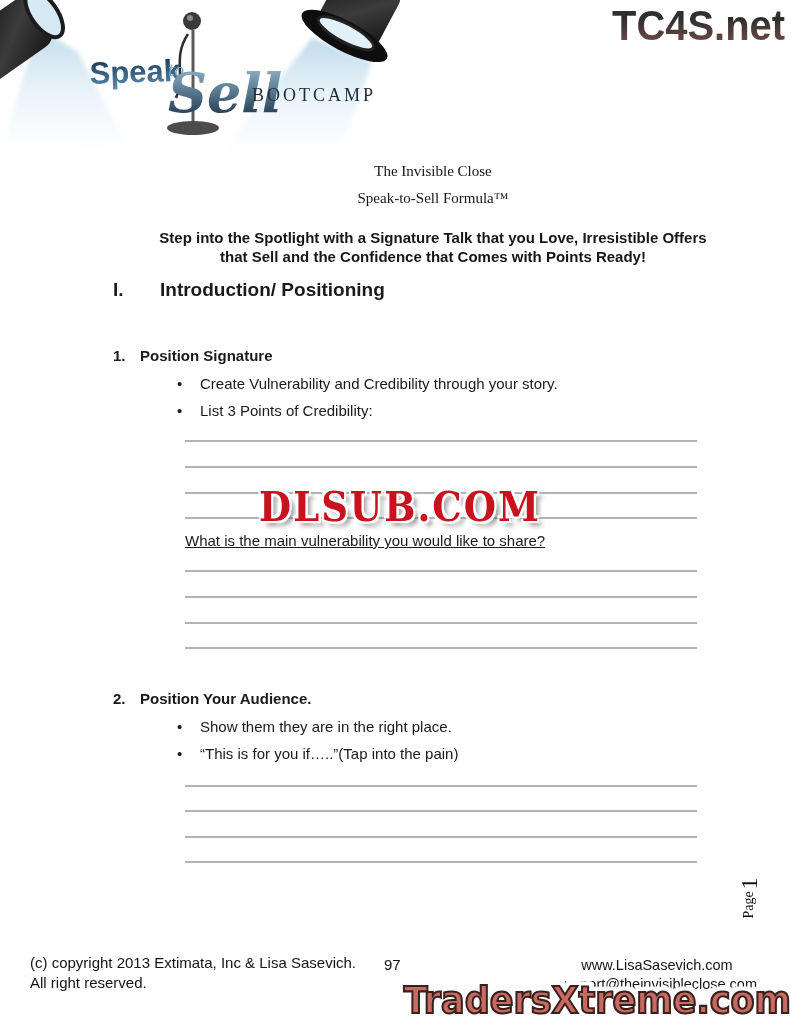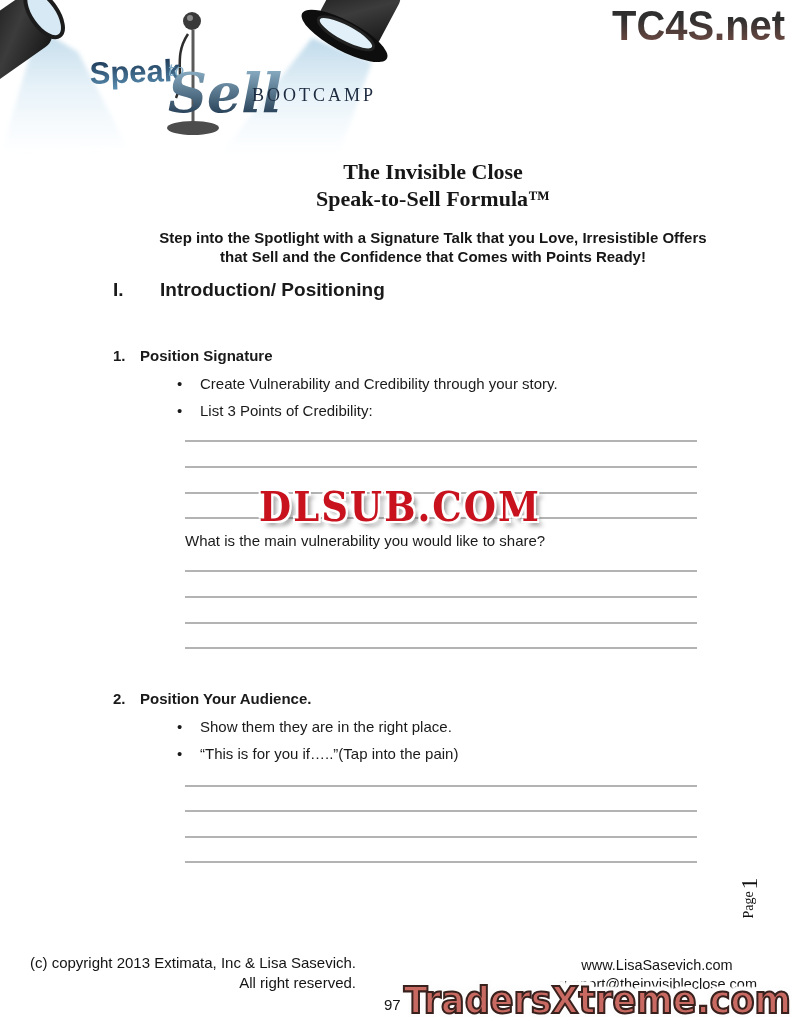--- a/index.html
+++ b/index.html
@@ -12,32 +12,32 @@
     position:absolute;top:2px;right:6px;
     font-family:"Liberation Sans",sans-serif;font-weight:bold;font-size:42px;
     letter-spacing:0px;transform:scaleX(.95);transform-origin:right top;
     background:linear-gradient(#2f2f2f 35%,#6e4a43 85%,#8a5a52);
     -webkit-background-clip:text;background-clip:text;color:transparent;
   }
   
   .logo-wrap{position:absolute;top:0;left:0;width:440px;height:155px;}
   
   .title-block{position:absolute;left:80px;top:158px;width:706px;text-align:center;}
-  .title-line{font-family:"Liberation Serif",serif;font-weight:bold;font-size:22px;line-height:27px;color:#161616;}
+  .title-line{font-family:"Liberation Serif",serif;font-weight:normal;font-size:15px;line-height:27px;color:#161616;}
   .subtitle{font-family:"Liberation Sans",sans-serif;font-weight:bold;font-size:15px;line-height:19px;margin-top:16px;color:#161616;}
   
   .sec-head{position:absolute;left:113px;top:279px;font-weight:bold;font-size:19px;display:flex;}
   .sec-head .numeral{width:47px;}
   .item-head{position:absolute;left:113px;font-weight:bold;font-size:15px;display:flex;}
   .item-head .numeral{width:27px;}
   
   .bullet{position:absolute;left:177px;font-size:15px;display:flex;}
   .bullet .dot{width:23px;}
   .bullet .dot::before{content:"\2022";}
-  .question{position:absolute;left:185px;font-size:15px;}
+  .question{position:absolute;left:185px;font-size:15px;text-decoration:underline;}
   
   .wline{position:absolute;left:185px;width:512px;border-top:2px solid #b3b3b3;height:0;}
   
   .dlsub{
     position:absolute;left:235px;top:484px;width:330px;text-align:center;
     font-family:"DejaVu Serif",serif;font-weight:bold;font-size:37px;letter-spacing:2px;
     color:#c8131f;
     text-shadow:
       -2px -2px 0 #fff, 2px -2px 0 #fff, -2px 2px 0 #fff, 2px 2px 0 #fff,
       -2px 0 0 #fff, 2px 0 0 #fff, 0 -2px 0 #fff, 0 2px 0 #fff,
@@ -47,22 +47,22 @@
   
   .page-label{
     position:absolute;left:704px;top:862px;width:90px;height:72px;
     display:flex;align-items:center;justify-content:center;
     transform:rotate(-90deg);transform-origin:center;
     font-family:"Liberation Serif",serif;color:#111;white-space:nowrap;
   }
   .page-label .pword{font-size:14px;}
   .page-label .pnum{font-size:24px;margin-left:2px;}
   
-  .foot-left{position:absolute;left:30px;top:953px;font-size:15px;line-height:20px;color:#141414;text-align:right;}
-  .foot-page{position:absolute;left:384px;top:956px;font-size:15px;color:#141414;margin-top:40px;}
+  .foot-left{position:absolute;left:30px;top:953px;font-size:15px;line-height:20px;color:#141414;}
+  .foot-page{position:absolute;left:384px;top:956px;font-size:15px;color:#141414;}
   .foot-right{position:absolute;right:34px;top:956px;text-align:center;font-size:14.5px;line-height:19px;color:#141414;}
   
   .traders{
     position:absolute;right:0px;top:980px;
     font-family:"DejaVu Sans",sans-serif;font-weight:bold;font-size:35px;letter-spacing:0px;
     color:#c96a62;
     -webkit-text-stroke:2px #38201d;
     text-shadow:
       -4px -4px 1px #fdfdfd, 4px -4px 1px #fdfdfd, -4px 4px 1px #fdfdfd, 4px 4px 1px #fdfdfd,
       -4px 0 1px #fdfdfd, 4px 0 1px #fdfdfd, 0 -4px 1px #fdfdfd, 0 4px 1px #fdfdfd;

